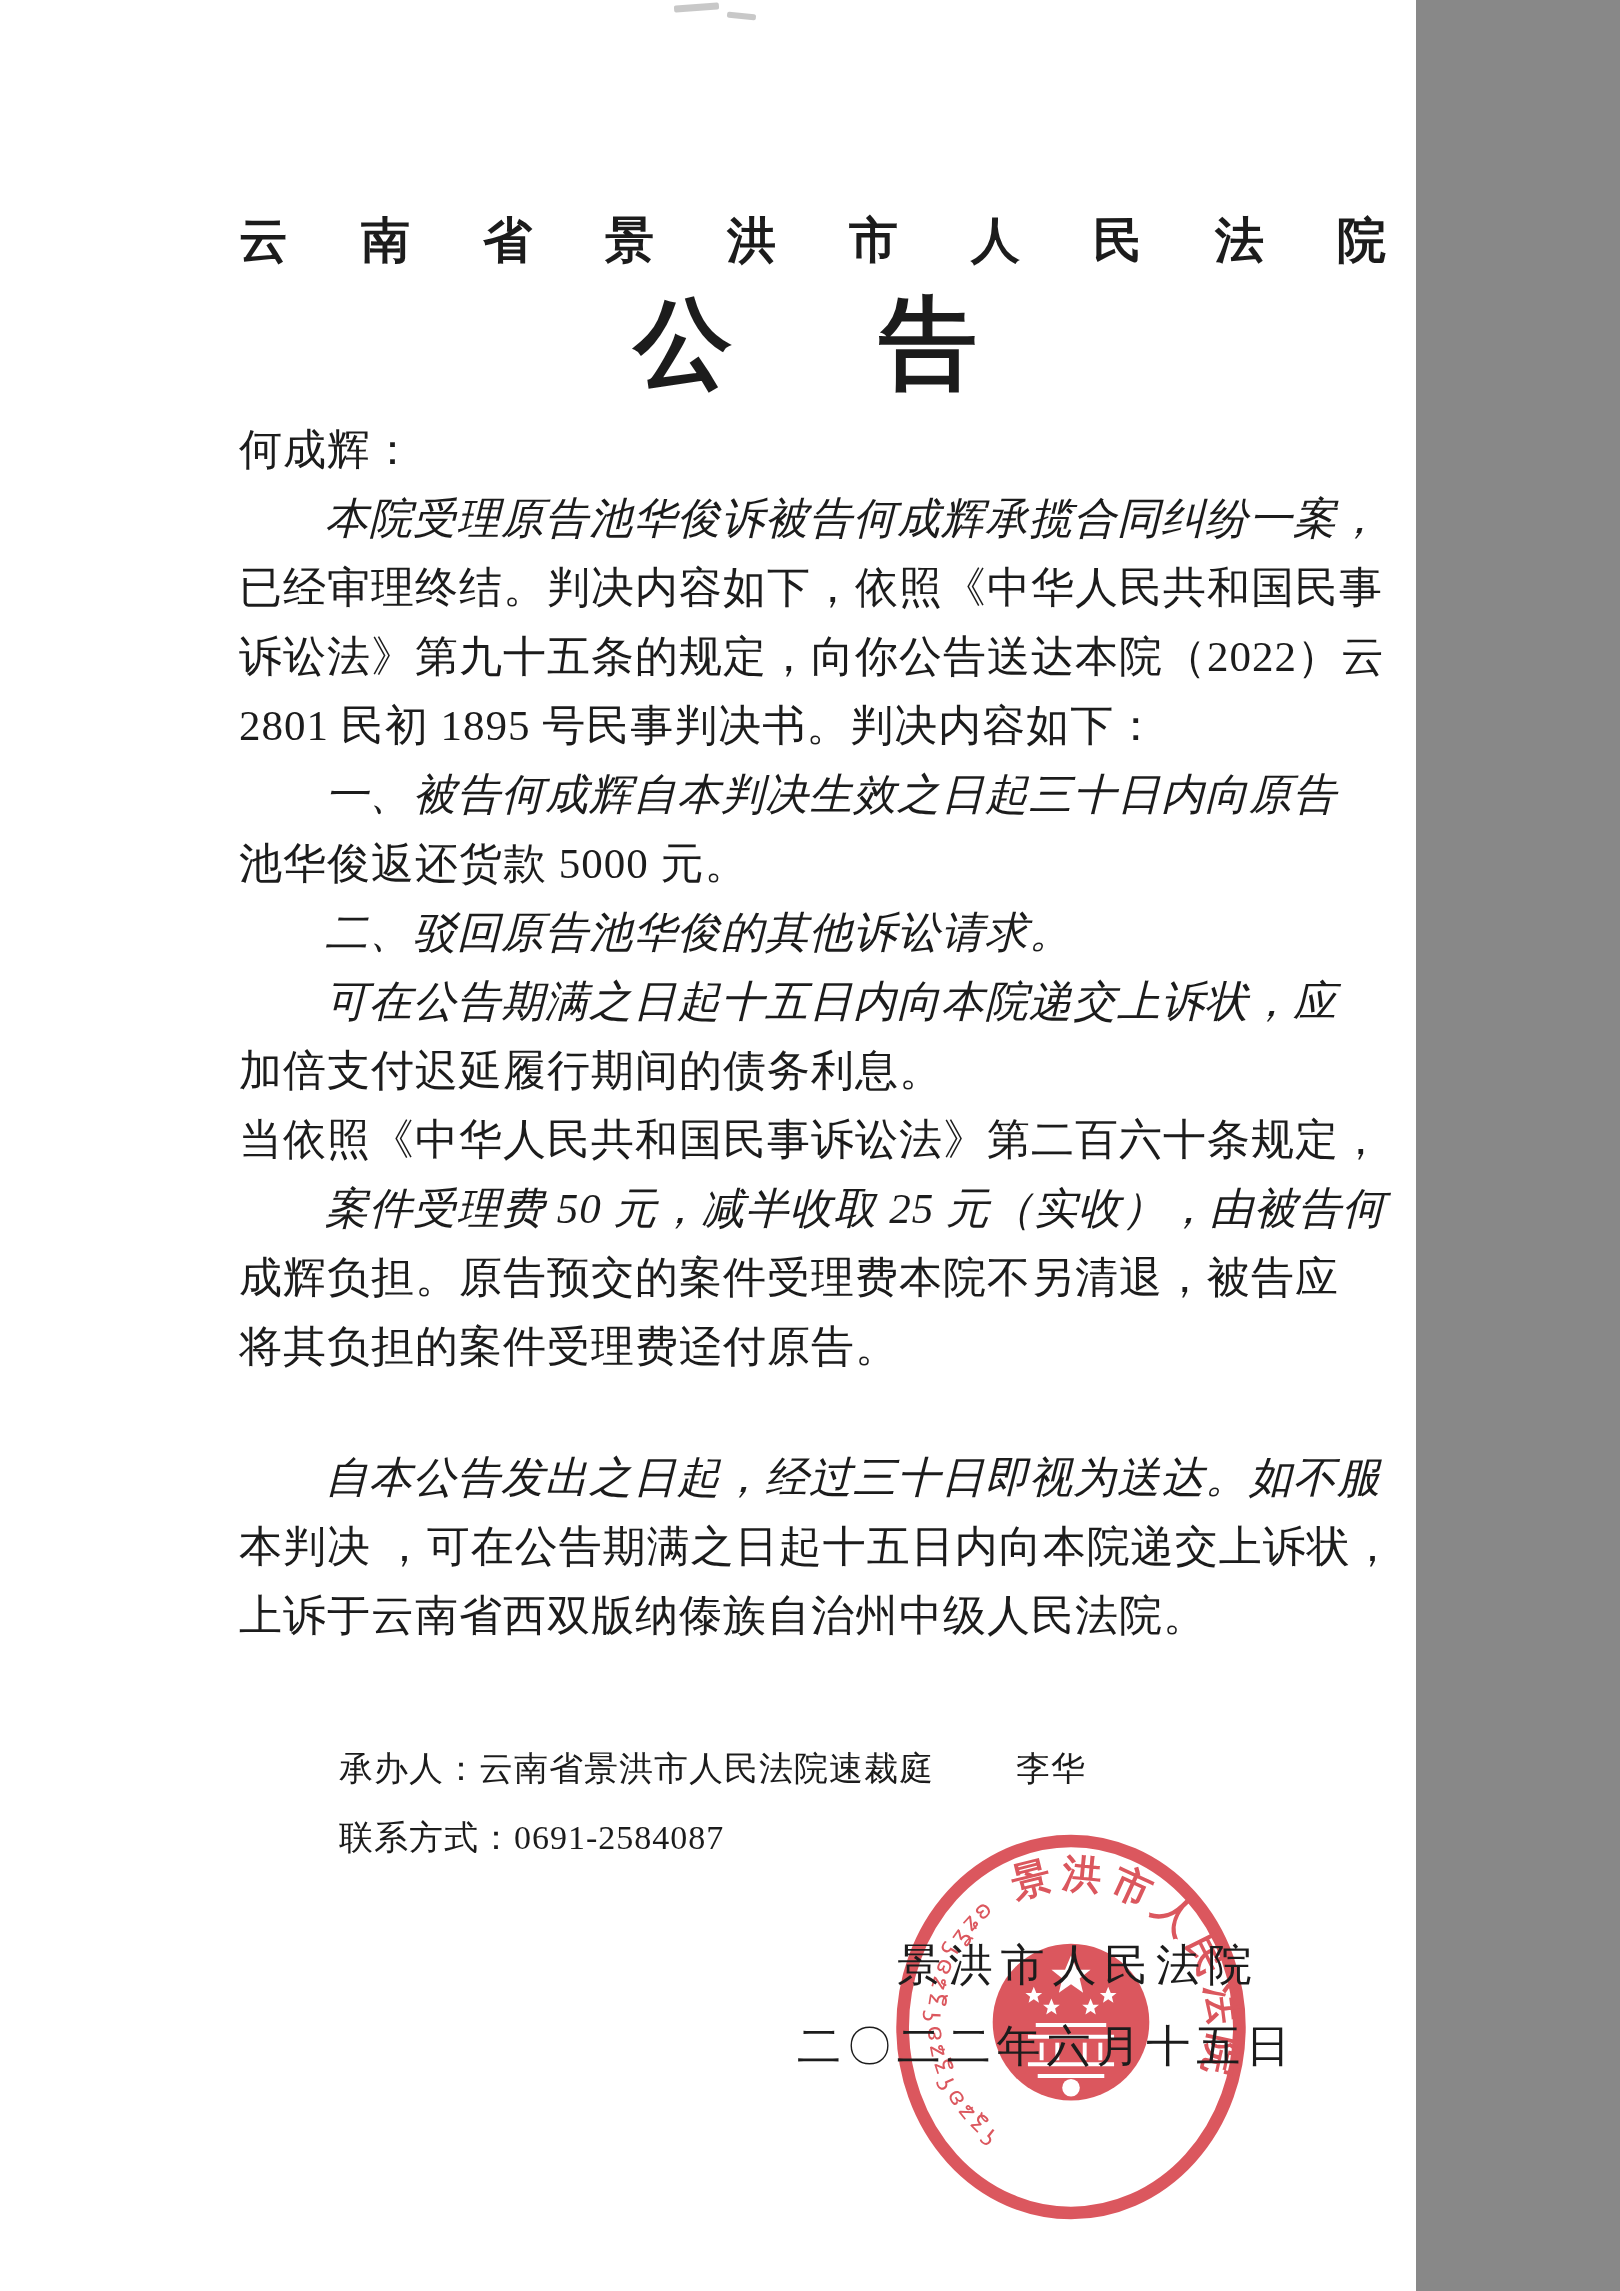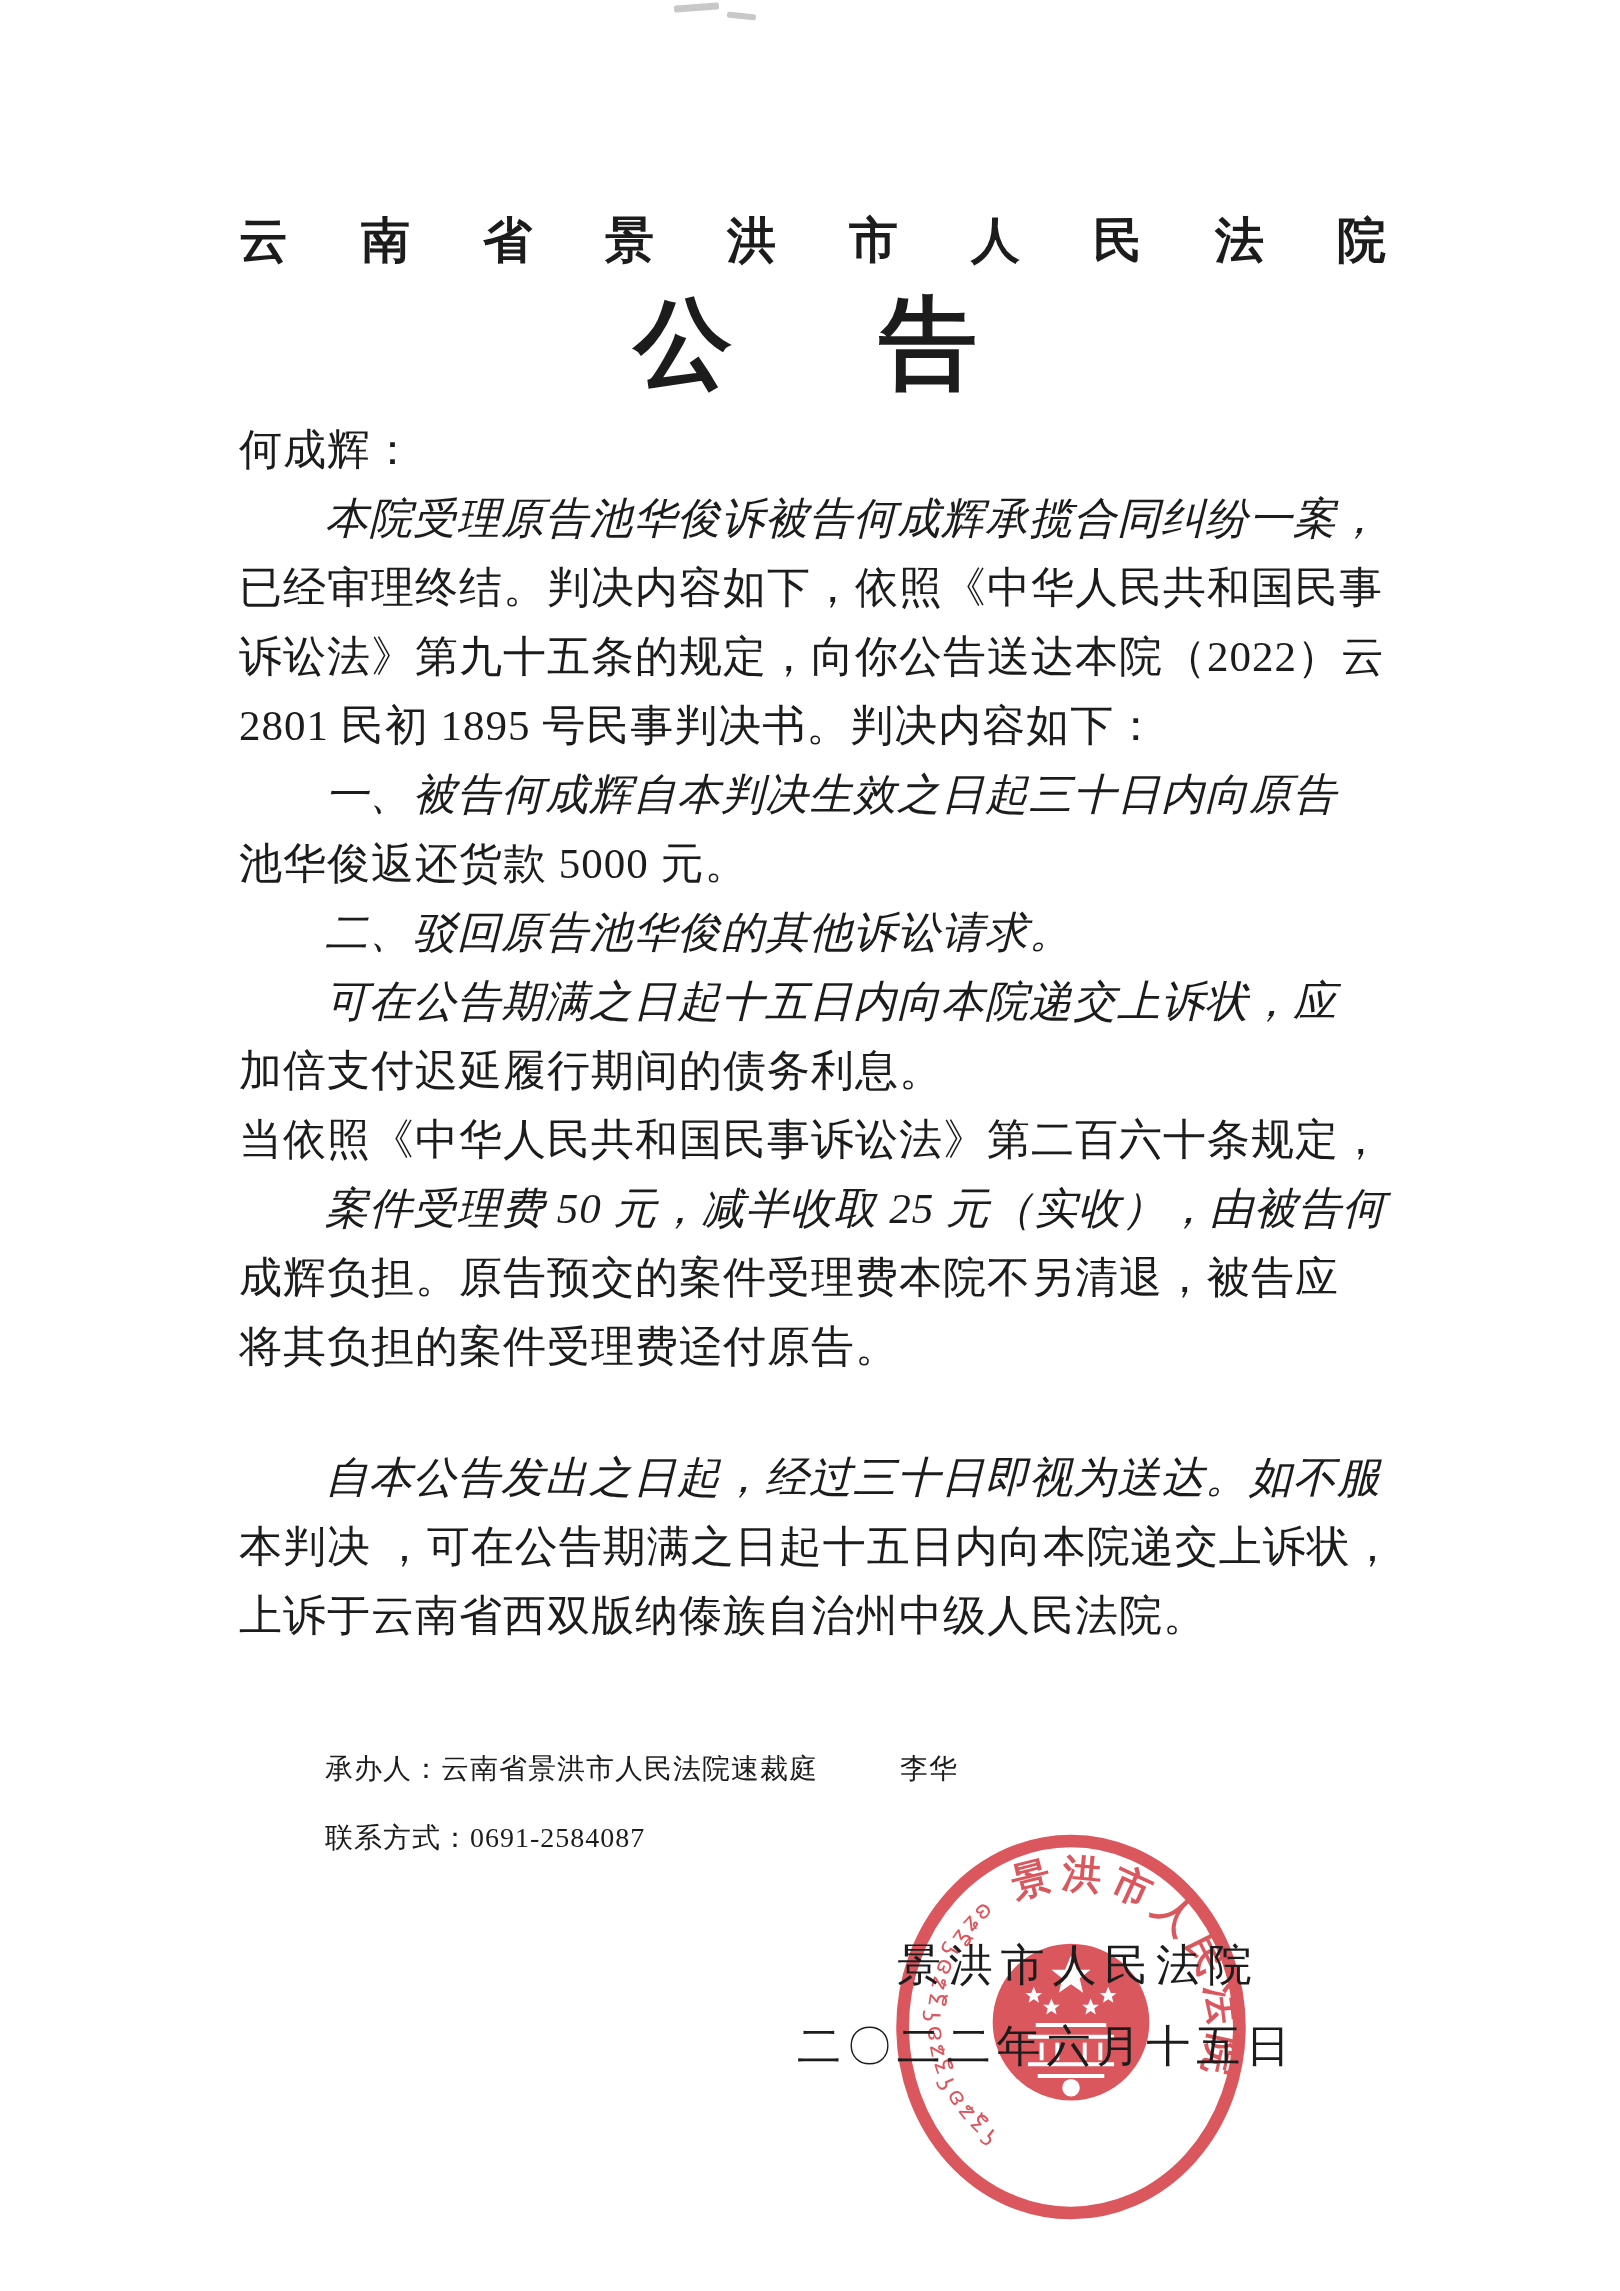--- a/index.html
+++ b/index.html
@@ -1,18 +1,18 @@
 <!DOCTYPE html>
 <html><head>
 <meta charset="utf-8">
 <style>
   html,body{margin:0;padding:0;background:#888;}
   .page{
     position:relative;
-    width:1620px;height:2292px;
+    width:1416px;height:2292px;
     background:#ffffff;
     overflow:hidden;
     font-family:"Liberation Serif","DejaVu Serif",serif;
     color:#1c1c1c;
   }
   
   .artifact{position:absolute;background:#9a9a9a;opacity:.55;border-radius:2px;}
   .artifact.a1{left:674px;top:3.9px;width:45px;height:6.9px;transform:rotate(-4deg);}
   .artifact.a2{left:727px;top:12.7px;width:29px;height:5.9px;transform:rotate(6deg);}
 
@@ -31,22 +31,22 @@
   .doc-body{
     position:absolute;left:239px;top:415px;width:1157px;
     font-size:43px;
   }
   .doc-line{
     line-height:69px;height:69px;white-space:nowrap;
     letter-spacing:1px;
   }
   .doc-line.indent{padding-left:86px;font-style:italic;}
   .signature{
-    position:absolute;left:325px;top:1734px;width:1078px;
-    font-size:28px;
+    position:absolute;left:339px;top:1734px;width:1078px;
+    font-size:34px;
   }
   .sig-line{line-height:69px;height:69px;white-space:nowrap;letter-spacing:1px;}
   .handler-name{display:inline-block;margin-left:82px;}
   .court-name-line{
     position:absolute;left:897px;top:1936px;
     font-size:44px;line-height:59px;letter-spacing:7.8px;white-space:nowrap;
     z-index:3;
   }
   .date-line{
     position:absolute;left:797px;top:2017px;

